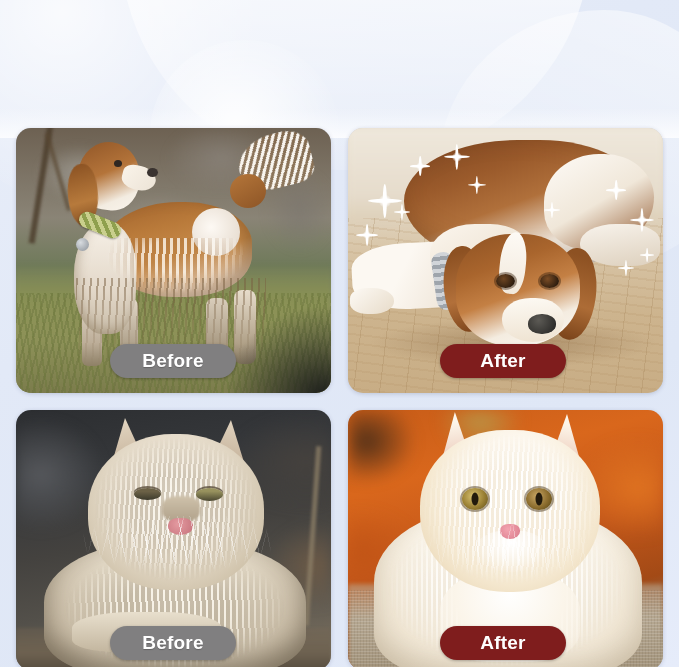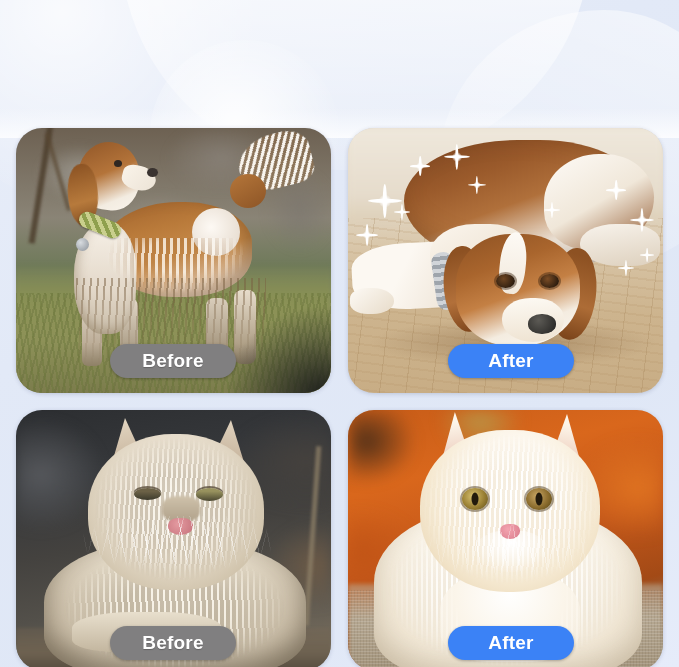--- a/index.html
+++ b/index.html
@@ -95,21 +95,21 @@
     height: 539px;
     display: grid;
     grid-template-columns: 315px 315px;
     grid-template-rows: 265px 260px;
     gap: 17px;
     z-index: 4;
   }
 
   .panel {
     position: relative;
-    border-radius: 26px;
+    border-radius: 15px;
     overflow: hidden;
     box-shadow: 0 1px 4px rgba(60,70,110,0.22);
     background: #cbd2dc;
     text-decoration: underline;
   }
 
   .photo {
     position: absolute;
     inset: 0;
     overflow: hidden;
@@ -616,22 +616,22 @@
     letter-spacing: 0.2px;
     z-index: 6;
     box-shadow: 0 1px 3px rgba(0,0,0,.28);
   }
   .badge-before {
     left: 94px;
     background: #807f80;
     text-shadow: 0 1px 1px rgba(0,0,0,.22);
   }
   .badge-after {
-    left: 100px;
-    background: #3b82f6;
+    left: 92px;
+    background: #7f1d1d;
   }
   .panel-bottom .badge { bottom: 10px; }
 </style>
 </head>
 <body>
 
 <div id="page">
 
   <div class="blob blob-a"></div>
   <div class="blob blob-b"></div>

